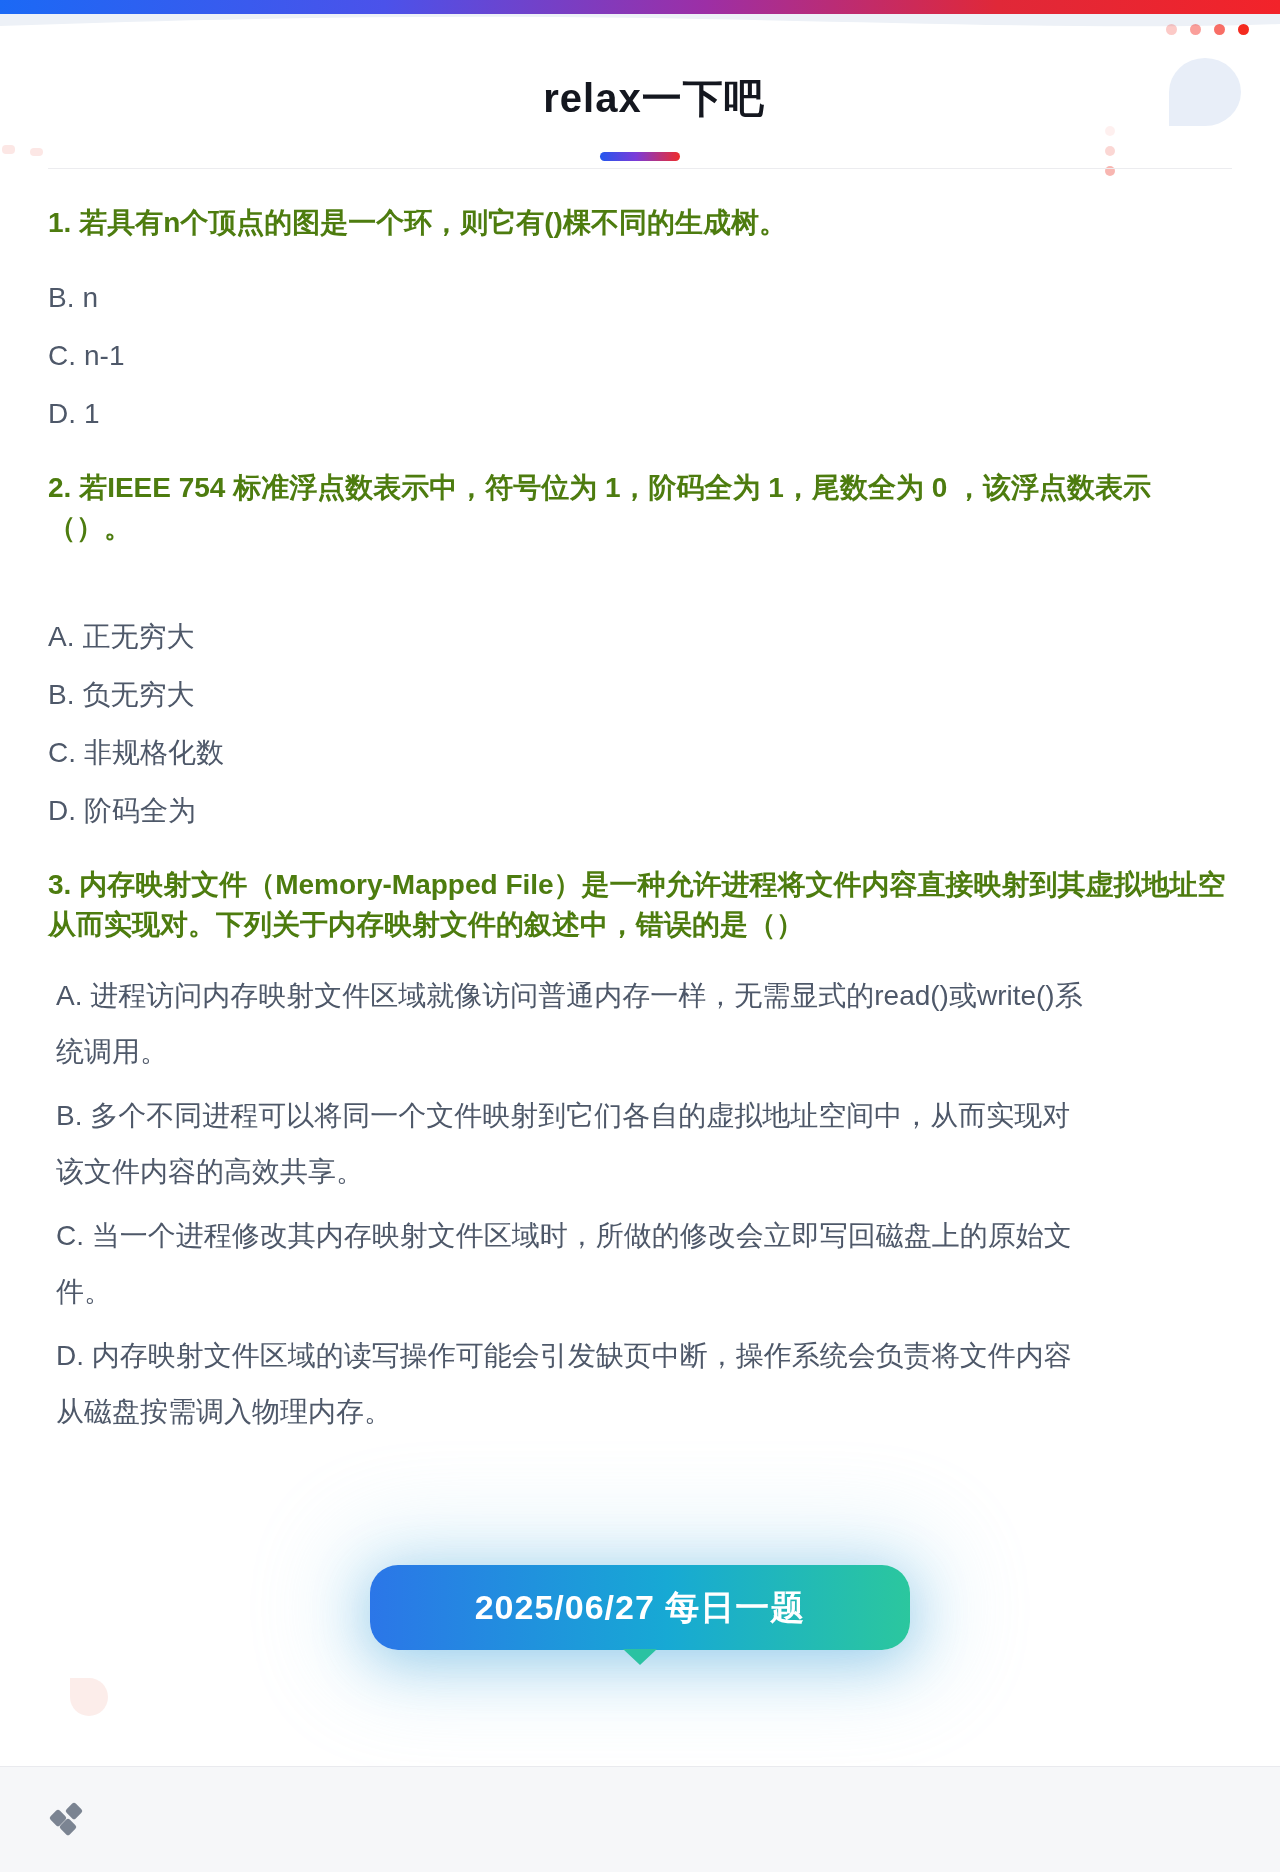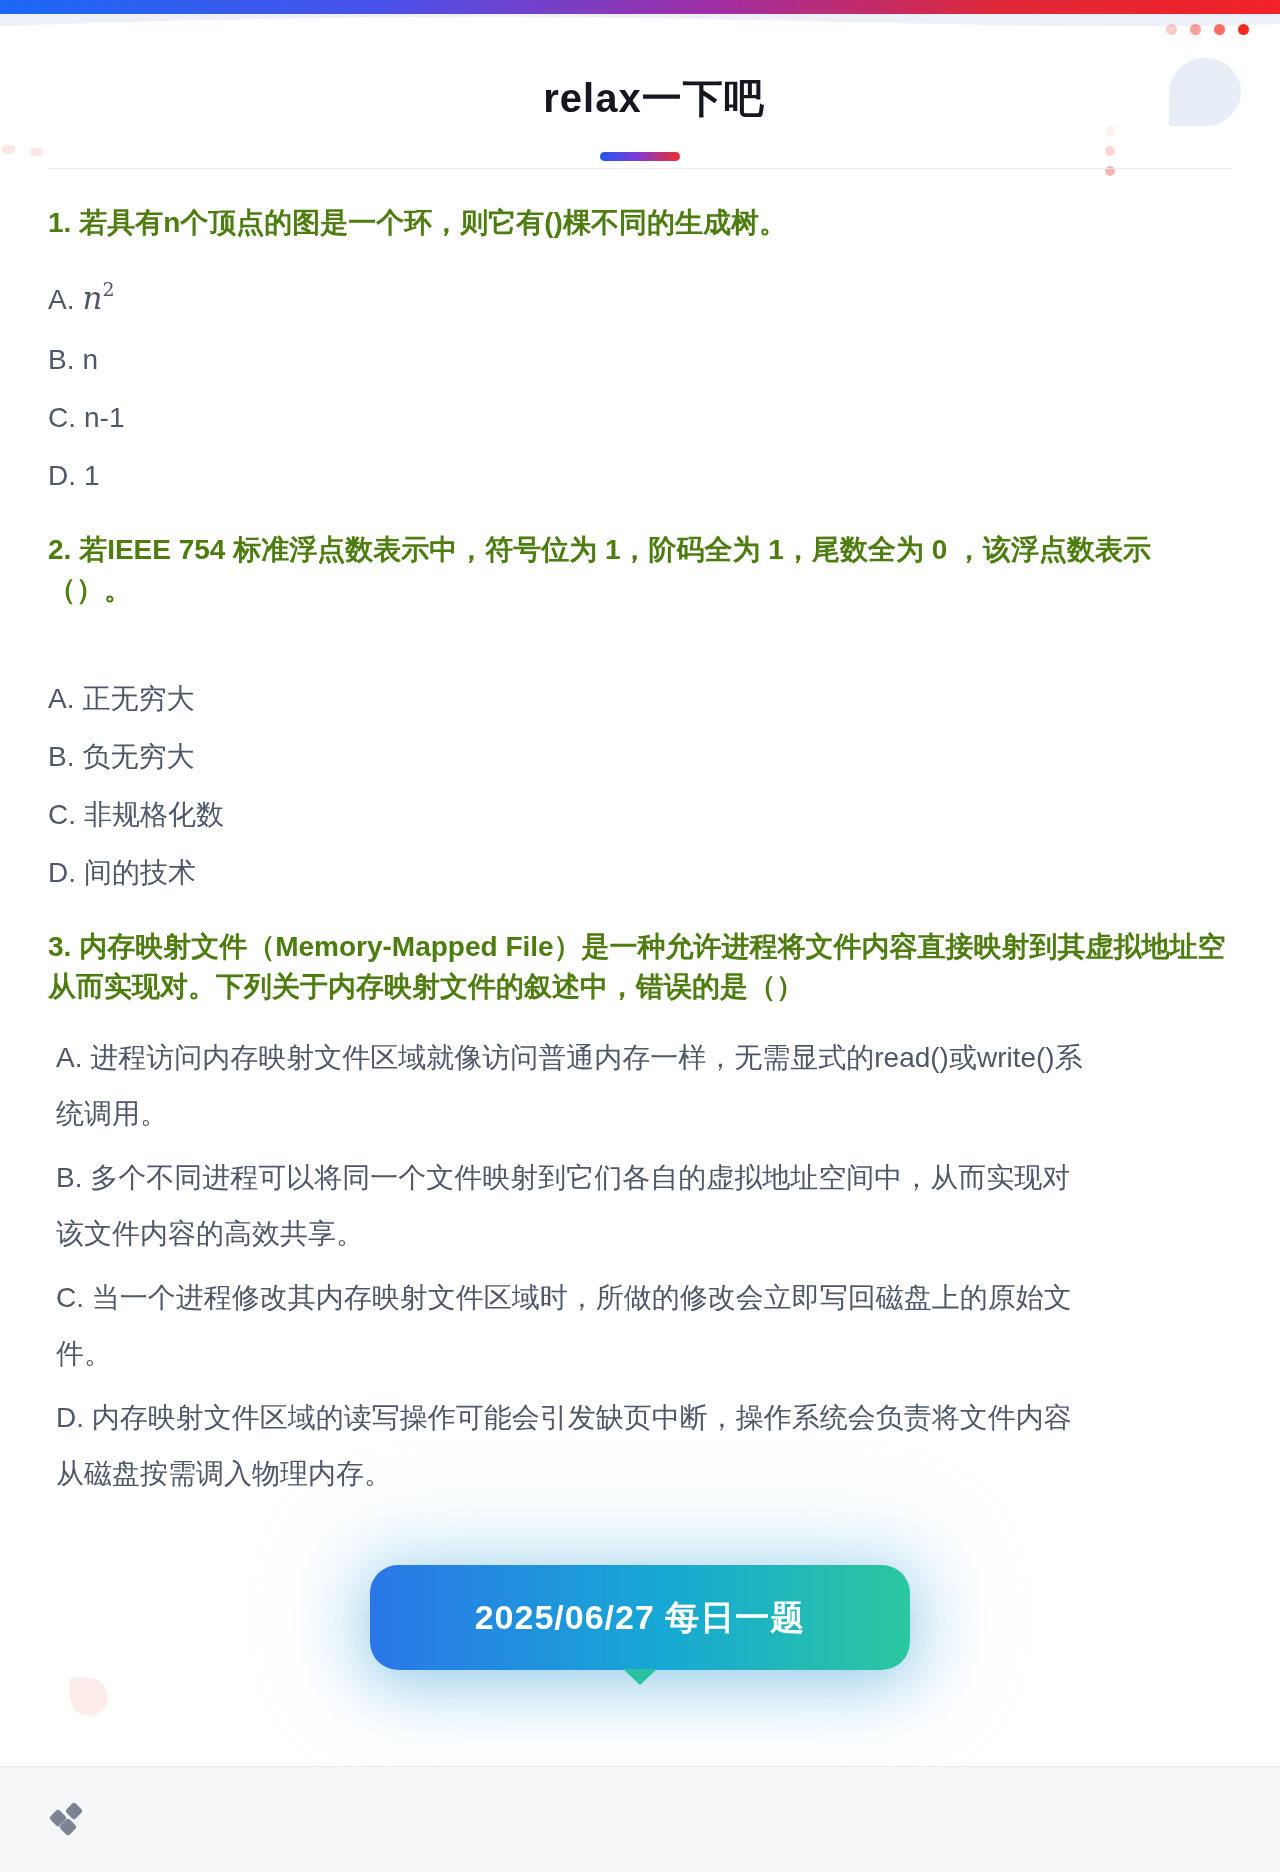--- a/index.html
+++ b/index.html
@@ -47,21 +47,21 @@
   .opts.gap-lg{margin-top:69px;}
   .opt{font-size:28px;line-height:40px;color:#4e5869;margin-bottom:18px;}
   .opt-label{margin-right:8px;}
   .math-n{font-family:"DejaVu Serif","Liberation Serif",serif;font-style:italic;font-size:31px;}
   .math-sup{font-family:"DejaVu Serif","Liberation Serif",serif;font-size:19px;position:relative;top:-13px;}
   .opts-loose{margin-top:23px;}
   .opts-loose p{margin:8px;font-size:28px;line-height:56px;color:#4e5869;}
   .opts-loose .oline{display:block;}
   
   .badge{
-    position:absolute;left:370px;top:1565px;width:540px;height:105px;
+    position:absolute;left:370px;top:1565px;width:540px;height:85px;
     border-radius:28px;
     background:linear-gradient(90deg,#2b76e8 0%,#17a9d4 55%,#2bc79e 100%);
     box-shadow:0 10px 55px rgba(43,150,215,.40),0 0 90px 30px rgba(150,210,235,.30);
     display:flex;align-items:center;justify-content:center;
   }
   .badge-label{color:#ffffff;font-size:34px;font-weight:700;letter-spacing:1px;}
   .badge-pointer{
     position:absolute;left:50%;bottom:-15px;transform:translateX(-50%);
     width:0;height:0;border:17px solid transparent;border-top:16px solid #2ac2a2;border-bottom:0;
   }
@@ -104,23 +104,20 @@
   <div class="title-underline"></div>
   <div class="header-divider"></div>
 </div>
 
 <div class="content">
 
   <div>
     <div class="q-title">1. 若具有n个顶点的图是一个环，则它有()棵不同的生成树。</div>
     <div class="opts">
       <div class="opt">
-        <span class="opt-label">A.</span><span class="math-n">n</span><span class="math-sup">2</span>
-      </div>
-      <div class="opt">
         <span class="opt-label">B.</span><span>n</span>
       </div>
       <div class="opt">
         <span class="opt-label">C.</span><span>n-1</span>
       </div>
       <div class="opt">
         <span class="opt-label">D.</span><span>1</span>
       </div>
     </div>
   </div>
@@ -131,21 +128,21 @@
       <div class="opt">
         <span class="opt-label">A.</span><span>正无穷大</span>
       </div>
       <div class="opt">
         <span class="opt-label">B.</span><span>负无穷大</span>
       </div>
       <div class="opt">
         <span class="opt-label">C.</span><span>非规格化数</span>
       </div>
       <div class="opt">
-        <span class="opt-label">D.</span><span>间的技术</span>
+        <span class="opt-label">D.</span><span>阶码全为</span>
       </div>
     </div>
   </div>
 
   <div>
     <div class="q-title">
       <span class="tline">3. 内存映射文件（Memory-Mapped File）是一种允许进程将文件内容直接映射到其虚拟地址空</span>
       <span class="tline">从而实现对。下列关于内存映射文件的叙述中，错误的是（）</span>
     </div>
     <div class="opts-loose">

